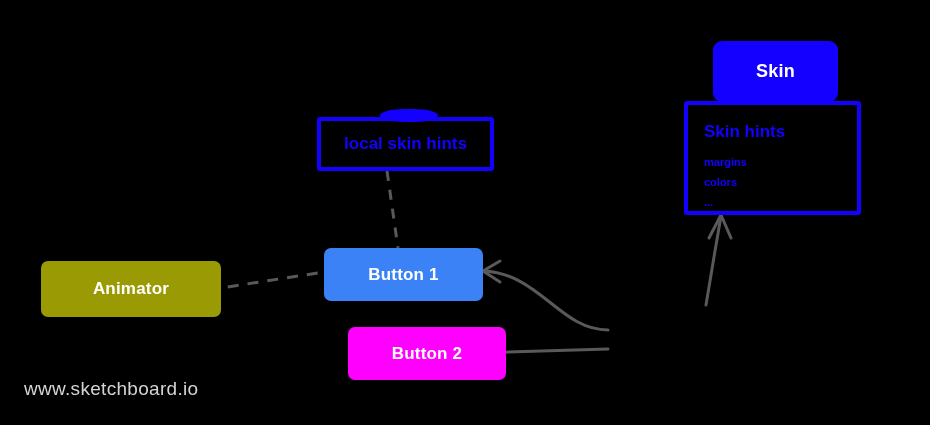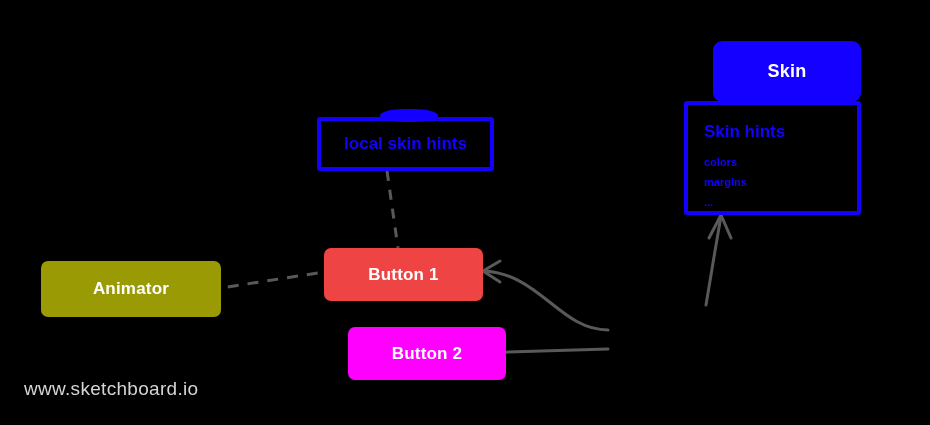--- a/index.html
+++ b/index.html
@@ -102,41 +102,41 @@
     <path d="M 608 330 C 560 330 540 274 484 271" stroke="#595959" stroke-width="3" fill="none" stroke-linecap="round"></path>
     <path d="M 500 261 L 483 271 L 500 282" stroke="#595959" stroke-width="3" fill="none" stroke-linecap="round" stroke-linejoin="round"></path>
 
     <path d="M 608 349 L 479 353" stroke="#595959" stroke-width="3" fill="none" stroke-linecap="round"></path>
     <path d="M 496 343 L 478 353 L 496 364" stroke="#595959" stroke-width="3" fill="none" stroke-linecap="round" stroke-linejoin="round"></path>
 
     <path d="M 706 305 C 710 280 716 245 721 216" stroke="#595959" stroke-width="3" fill="none" stroke-linecap="round"></path>
     <path d="M 709 238 L 721 215 L 731 238" stroke="#595959" stroke-width="3" fill="none" stroke-linecap="round" stroke-linejoin="round"></path>
   </svg>
 
-  <div class="node filled skin-node" style="left:713px; top:41px; width:148px; height:61px; background:#1400ff;">
+  <div class="node filled skin-node" style="left:713px; top:41px; width:125px; height:61px; background:#1400ff;">
     <span>Skin</span>
   </div>
 
   <div class="node outline hints-node" style="left:684px; top:101px; width:177px; height:114px;">
     <p class="hints-title">Skin hints</p>
+    <p class="hints-item">margins</p>
     <p class="hints-item">colors</p>
-    <p class="hints-item">margins</p>
     <p class="hints-item">...</p>
   </div>
 
   <div class="node outline" style="left:317px; top:117px; width:177px; height:54px;">
     <span class="blob" style="left:59px; top:-12px; width:58px; height:13px;"></span>
     <span class="outline-title">local skin hints</span>
   </div>
 
   <div class="node filled" style="left:41px; top:261px; width:180px; height:56px; background:#9a9a04;">
     <span>Animator</span>
   </div>
 
-  <div class="node filled" style="left:324px; top:248px; width:159px; height:53px; background:#ef4444;">
+  <div class="node filled" style="left:324px; top:248px; width:159px; height:53px; background:#3b82f6;">
     <span>Button 1</span>
   </div>
 
   <div class="node filled" style="left:320px; top:327px; width:158px; height:53px; background:#ff00ff;margin-left:28px;">
     <span>Button 2</span>
   </div>
 
 
   <div class="watermark">www.sketchboard.io</div>
 

